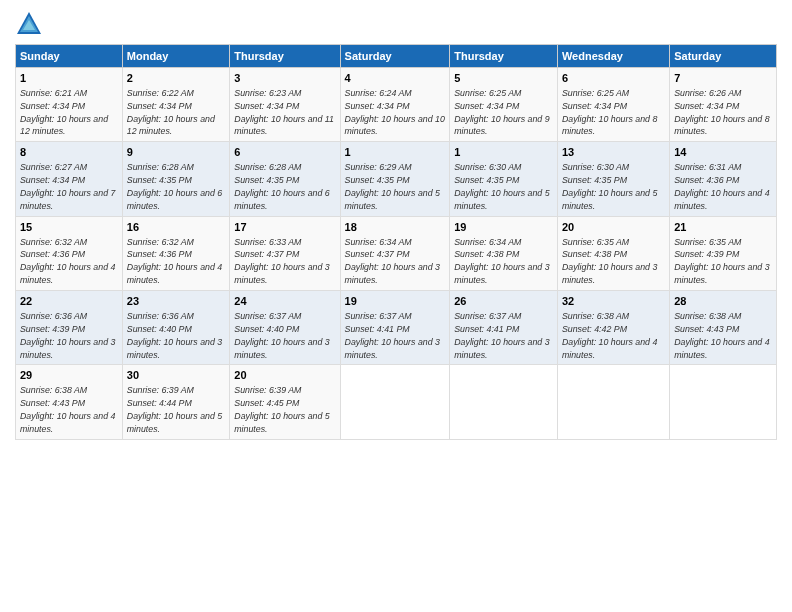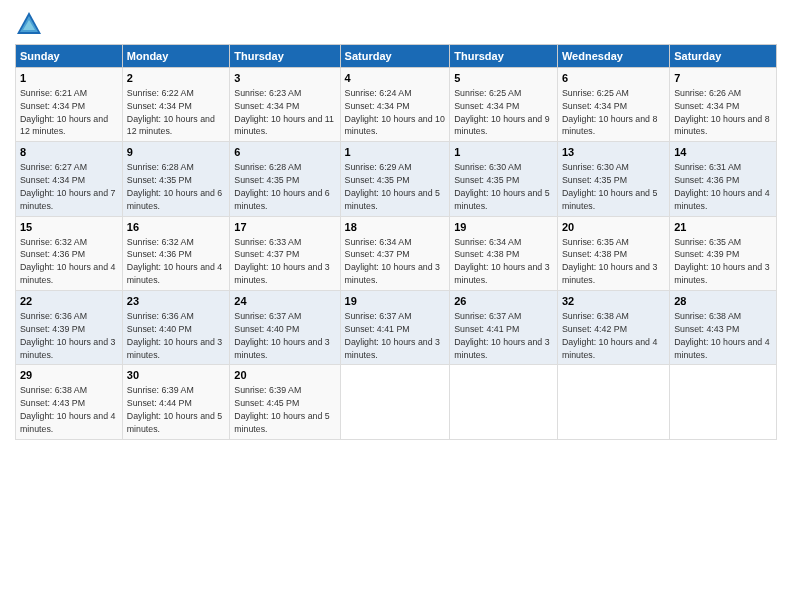--- a/index.html
+++ b/index.html
@@ -88,20 +88,21 @@
     }
     .day-num {
       font-size: 11px;
       font-weight: bold;
       display: block;
       margin-bottom: 1px;
     }
     .day-info {
       font-size: 8.8px;
       color: #333;
+      font-style: italic;
     }
     .empty-cell {
       background: #fff !important;
       border: 1px solid #ddd;
     }
   </style>
 </head>
 <body>
 
 <div class="page">

